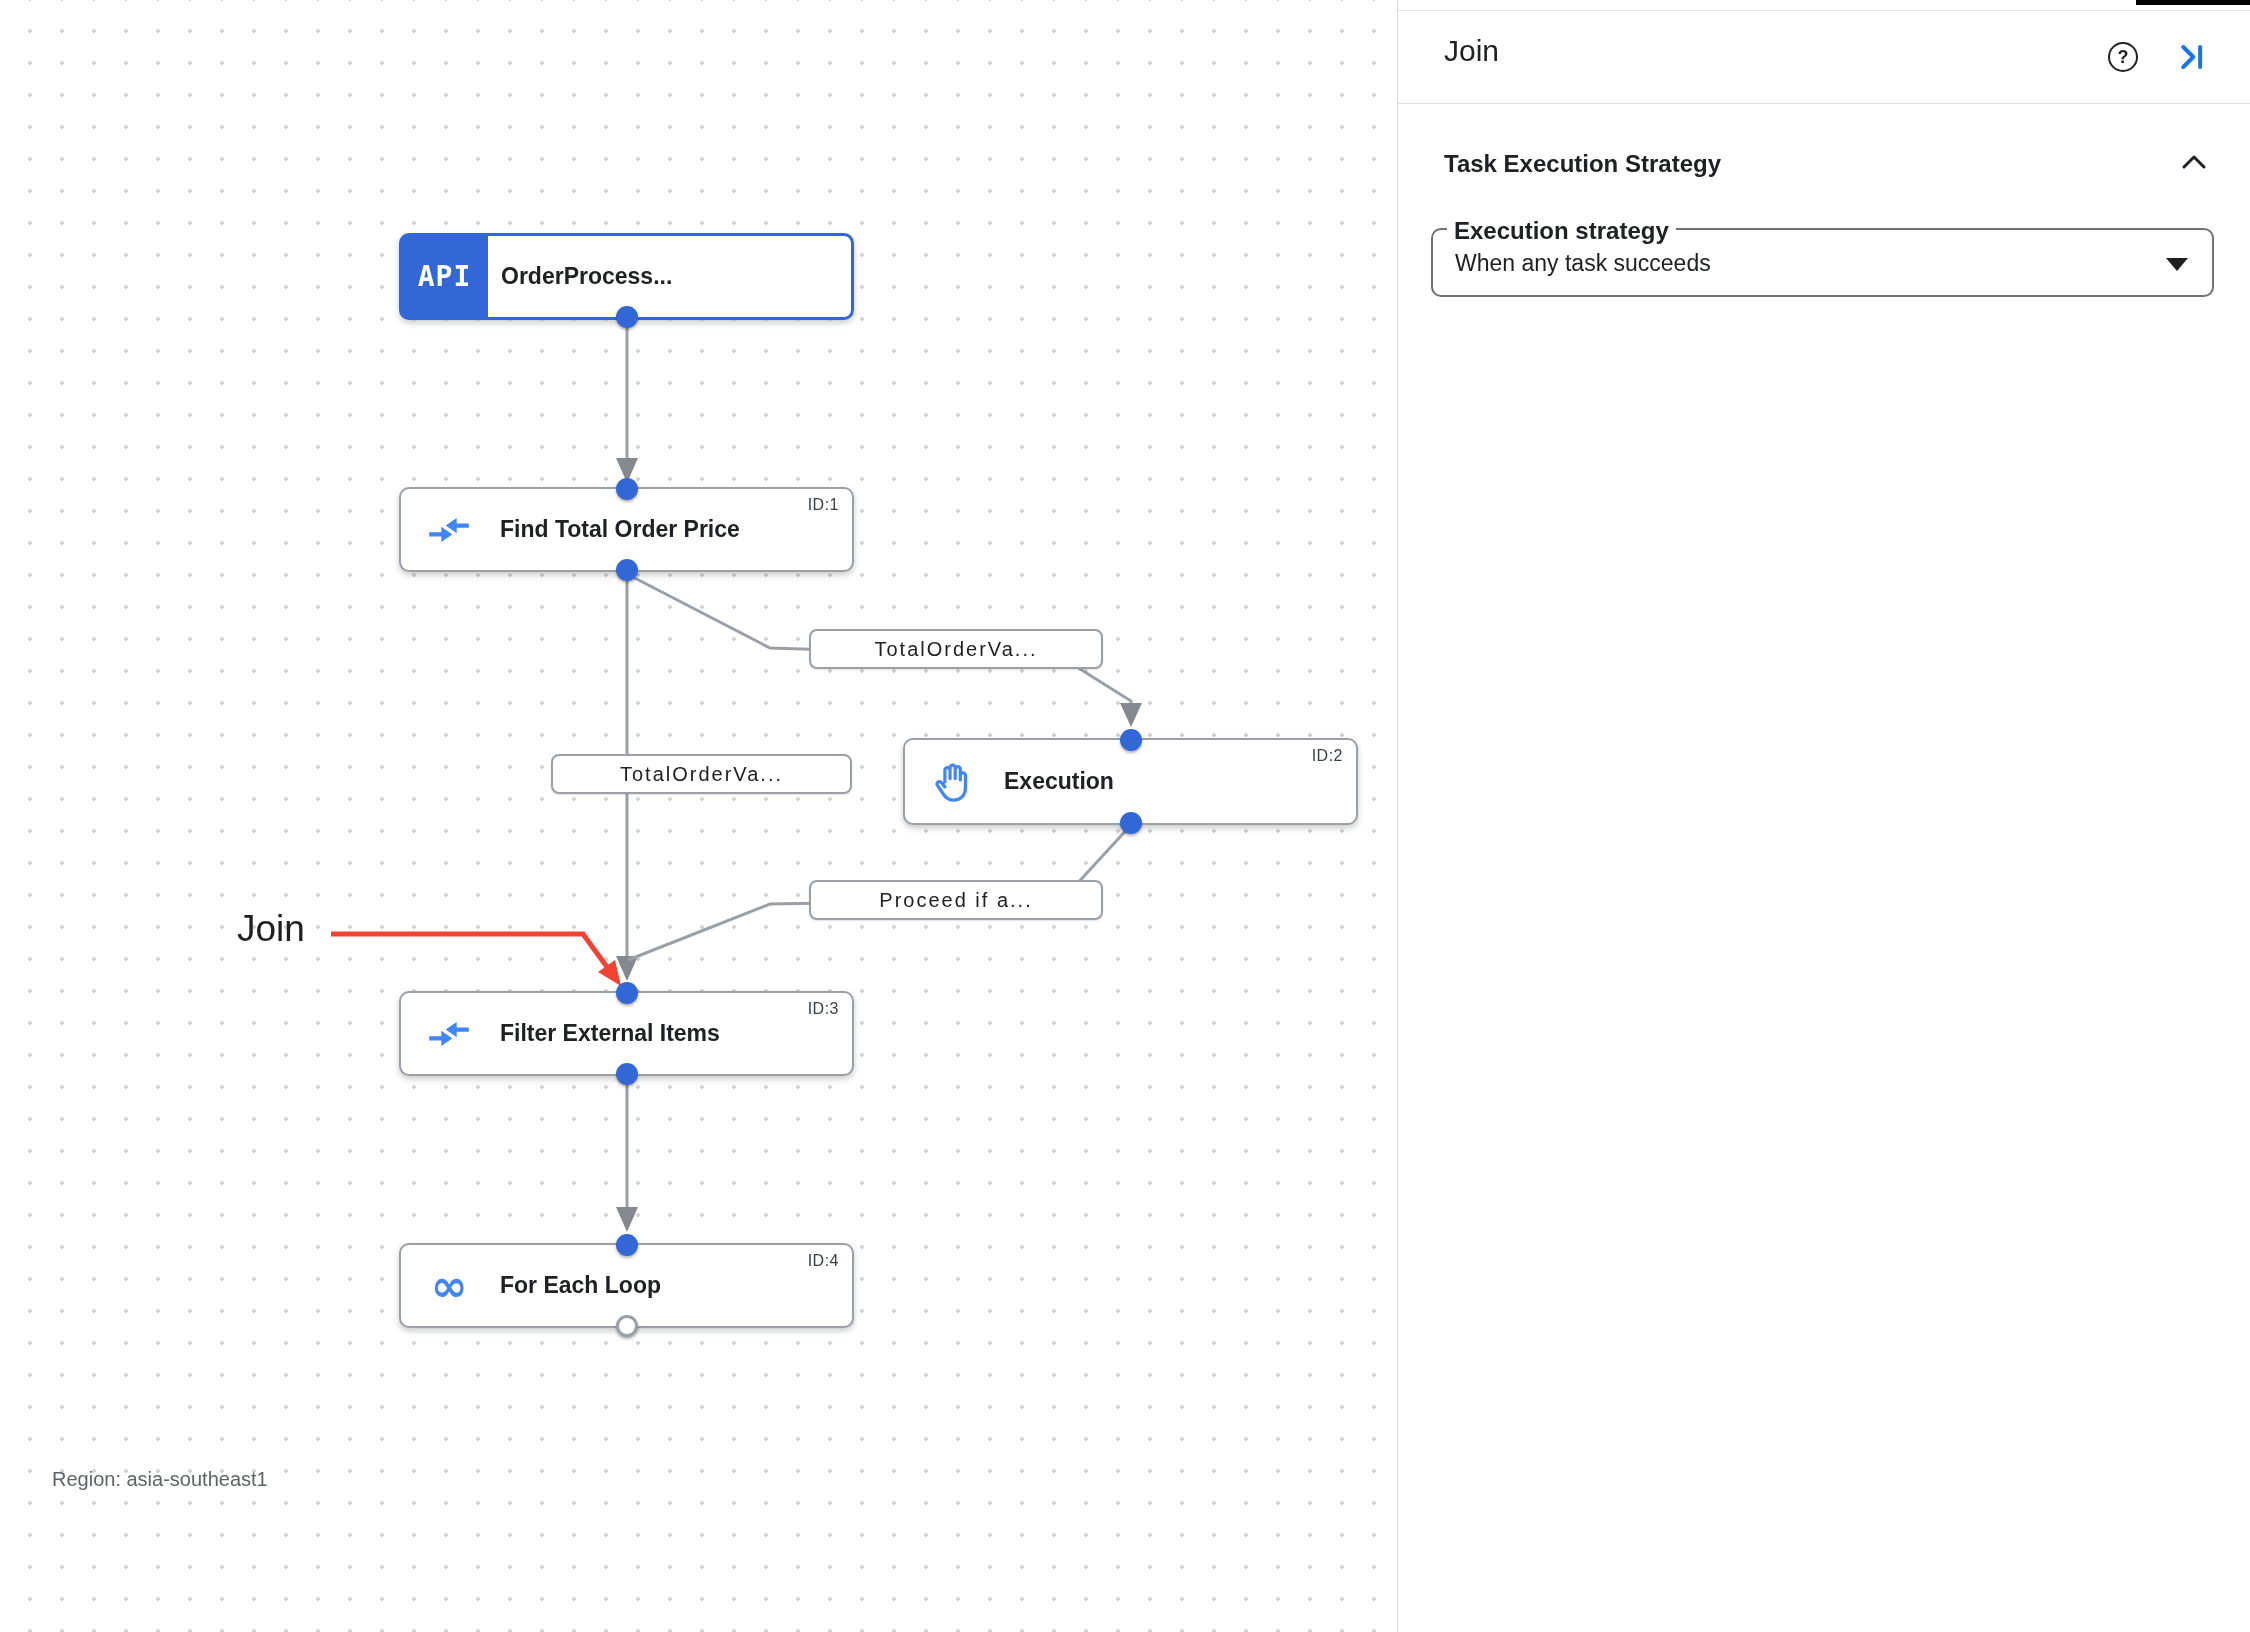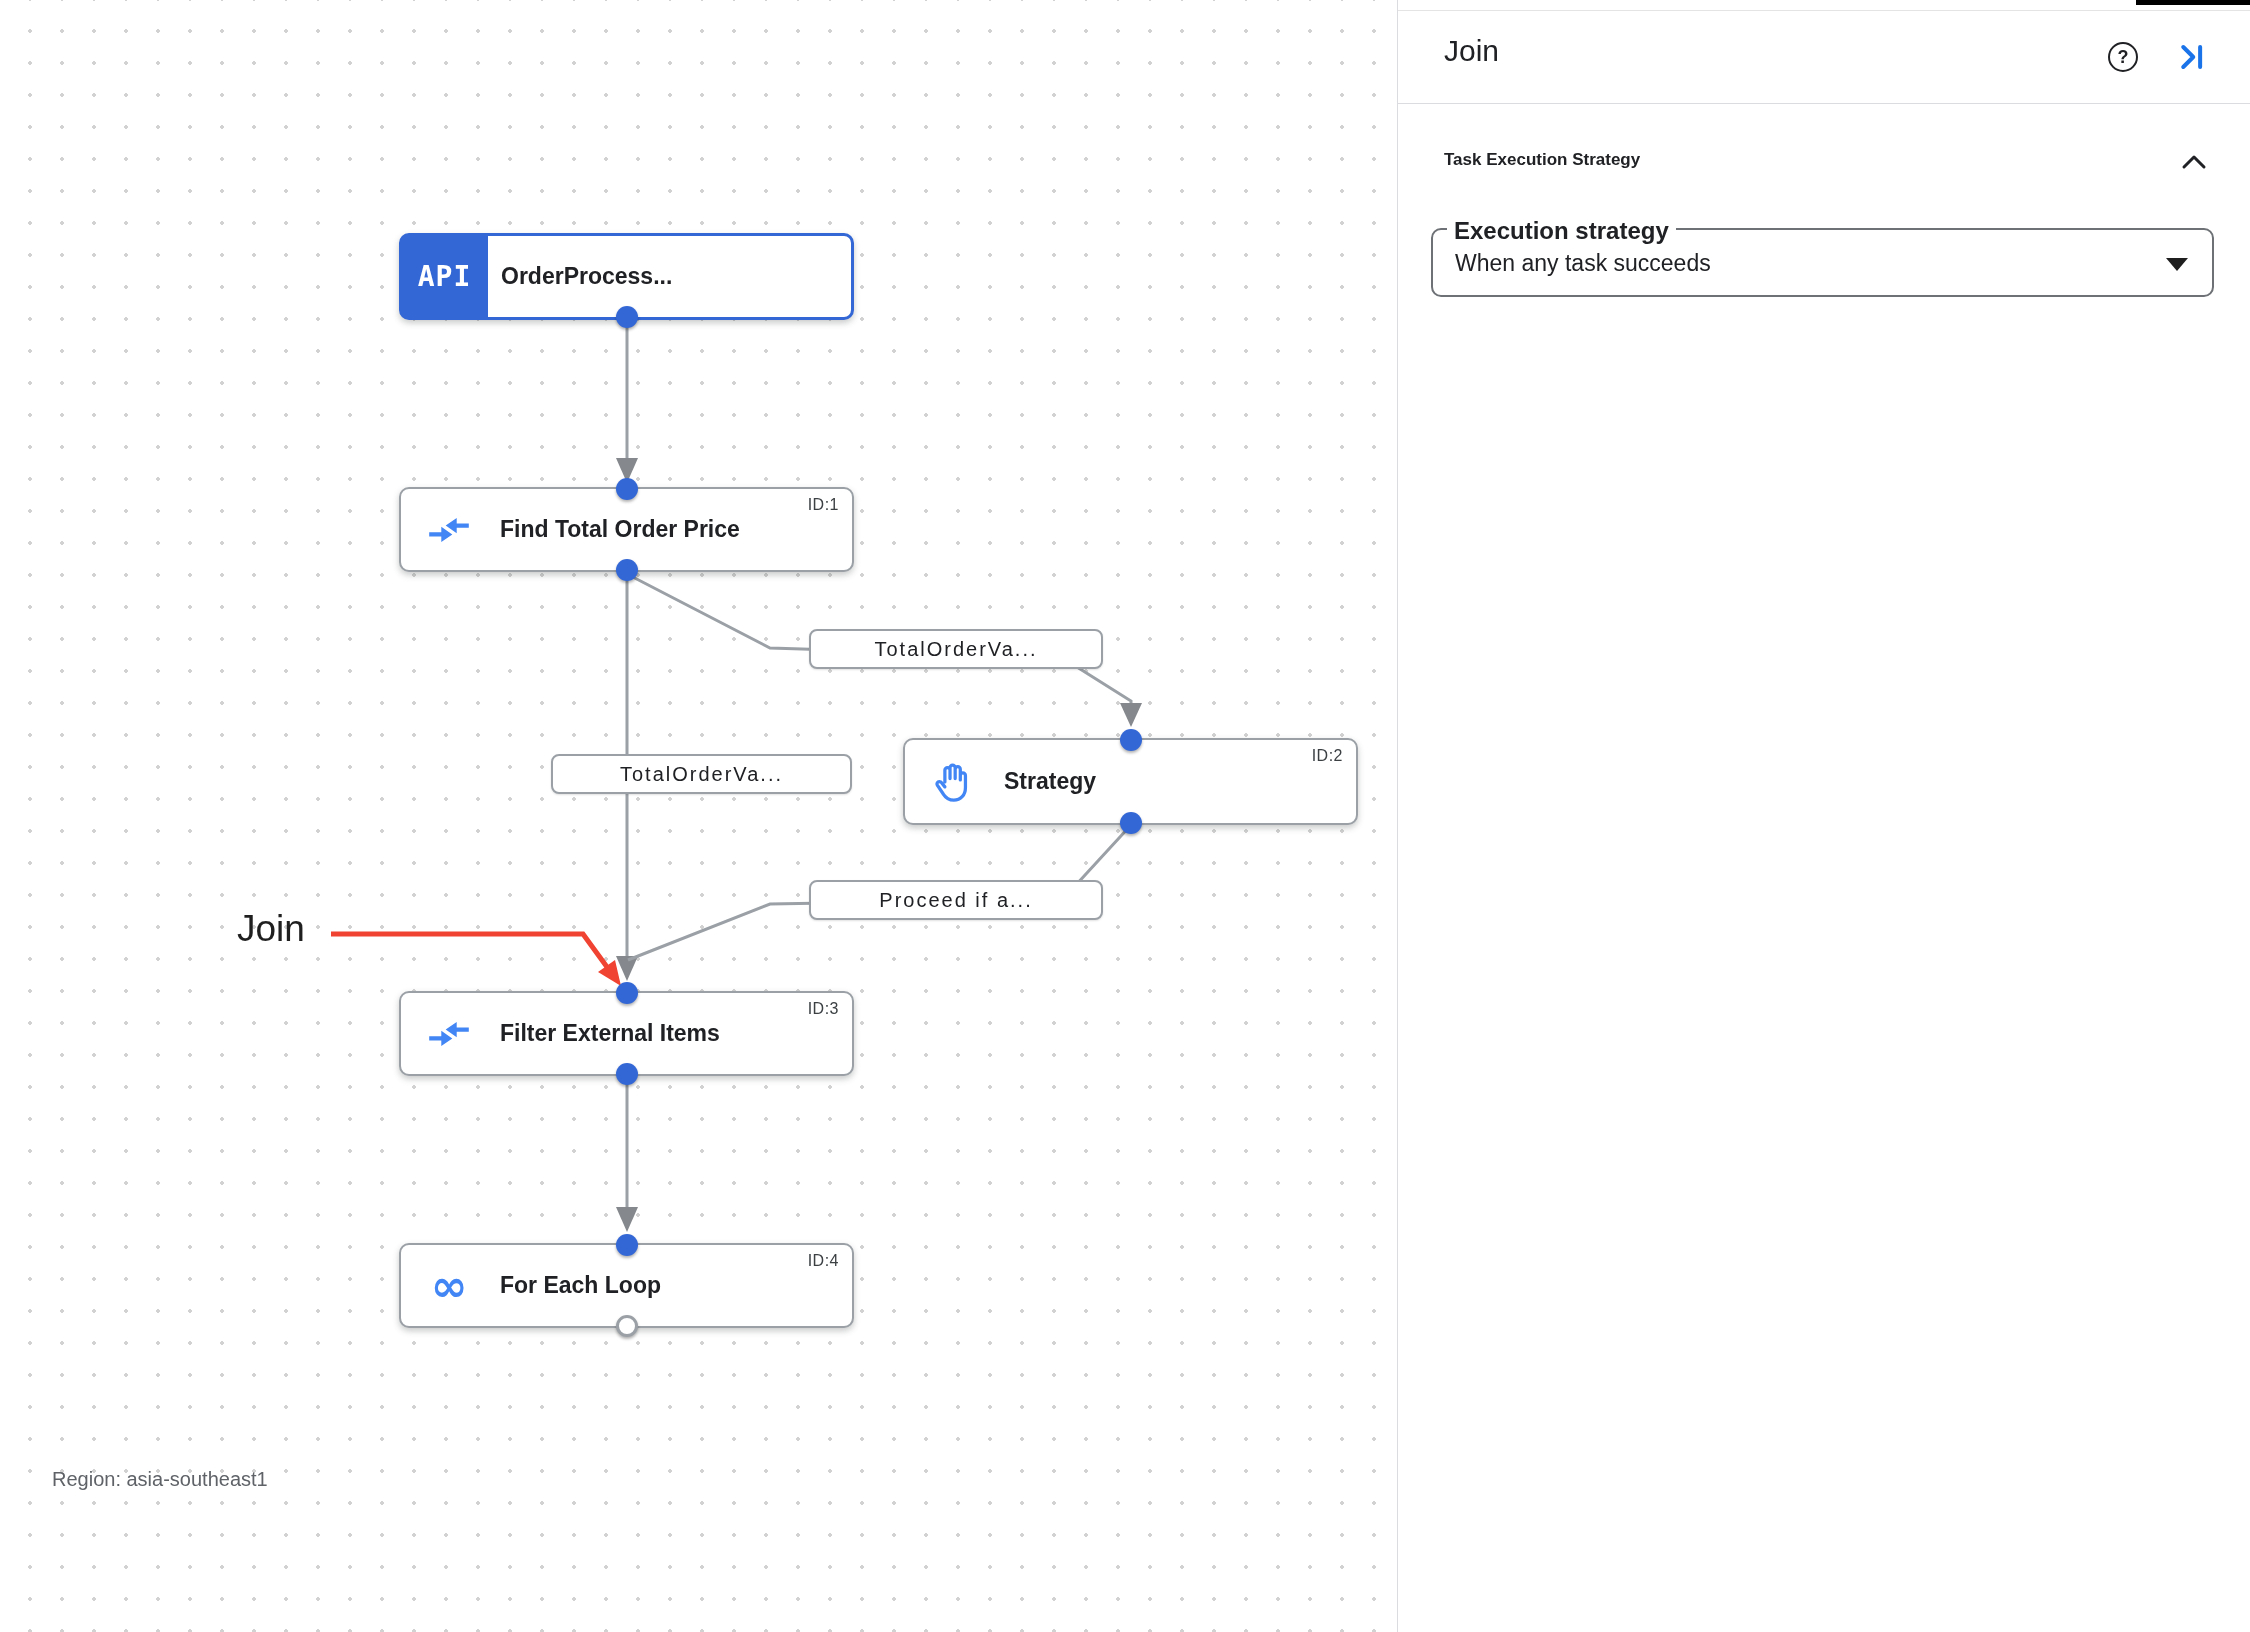--- a/index.html
+++ b/index.html
@@ -66,21 +66,21 @@
   }
   .panel-topline{position:absolute;left:0;right:0;top:10px;height:1px;background:#e4e4e4;}
   .panel-title{position:absolute;left:46px;top:34px;font-size:30px;color:#202124;}
   .help-icon{
     position:absolute;left:710px;top:42px;width:30px;height:30px;border:2.5px solid #202124;
     border-radius:50%;box-sizing:border-box;display:flex;align-items:center;justify-content:center;
     font-size:18px;font-weight:bold;color:#202124;
   }
   .collapse-icon{position:absolute;left:779px;top:42px;}
   .panel-divider{position:absolute;left:0;right:0;top:103px;height:1px;background:#dadce0;}
-  .section-title{position:absolute;left:46px;top:150px;font-size:17px;font-weight:bold;color:#202124;}
+  .section-title{position:absolute;left:46px;top:150px;font-size:24px;font-weight:bold;color:#202124;}
   .chevron-up{position:absolute;left:783px;top:153px;}
   .select-field{
     position:absolute;left:33px;top:228px;width:783px;height:69px;border:2px solid #6e7276;
     border-radius:10px;box-sizing:border-box;background:#fff;cursor:pointer;
   }
   .select-label{
     position:absolute;left:14px;top:-13px;background:#fff;padding:0 7px;
     font-size:24px;font-weight:bold;color:#202124;white-space:nowrap;
   }
   .select-value{
@@ -150,21 +150,21 @@
         <svg width="46" height="46" viewBox="0 0 34 34" fill="none" stroke="#4285f4" stroke-width="2.4" stroke-linecap="round" stroke-linejoin="round">
           <path d="M11 17 V8.2 a1.9 1.9 0 0 1 3.8 0 V14.5
                    M14.8 14.5 V6.4 a1.9 1.9 0 0 1 3.8 0 V14.5
                    M18.6 14.5 V7.6 a1.9 1.9 0 0 1 3.8 0 V15.5
                    M22.4 15.5 v-3.3 a1.9 1.9 0 0 1 3.8 0 v8.8
                    c0 5.8-3.6 9.4-8.6 9.4 c-3.6 0-5.8-1.4-7.9-4.7
                    L5.4 19.3 c-.7-1.2.1-2.6 1.5-2.6 c.7 0 1.4.4 1.8 1
                    L11 20.6"></path>
         </svg>
       </span>
-      <div class="node-title">Strategy</div>
+      <div class="node-title">Execution</div>
       <div class="dot top"></div>
       <div class="dot bottom"></div>
     </div>
 
     <div class="node" style="left:399px;top:991px">
       <span class="node-id">ID:3</span>
       <span class="icon-box">
         <svg width="44" height="44" viewBox="0 0 40 40">
           <path d="M2 22h11v-5l10 7-10 7v-5H2z" fill="#4285f4"></path>
           <path d="M38 14h-11v-5l-10 7 10 7v-5h11z" fill="#4285f4"></path>

